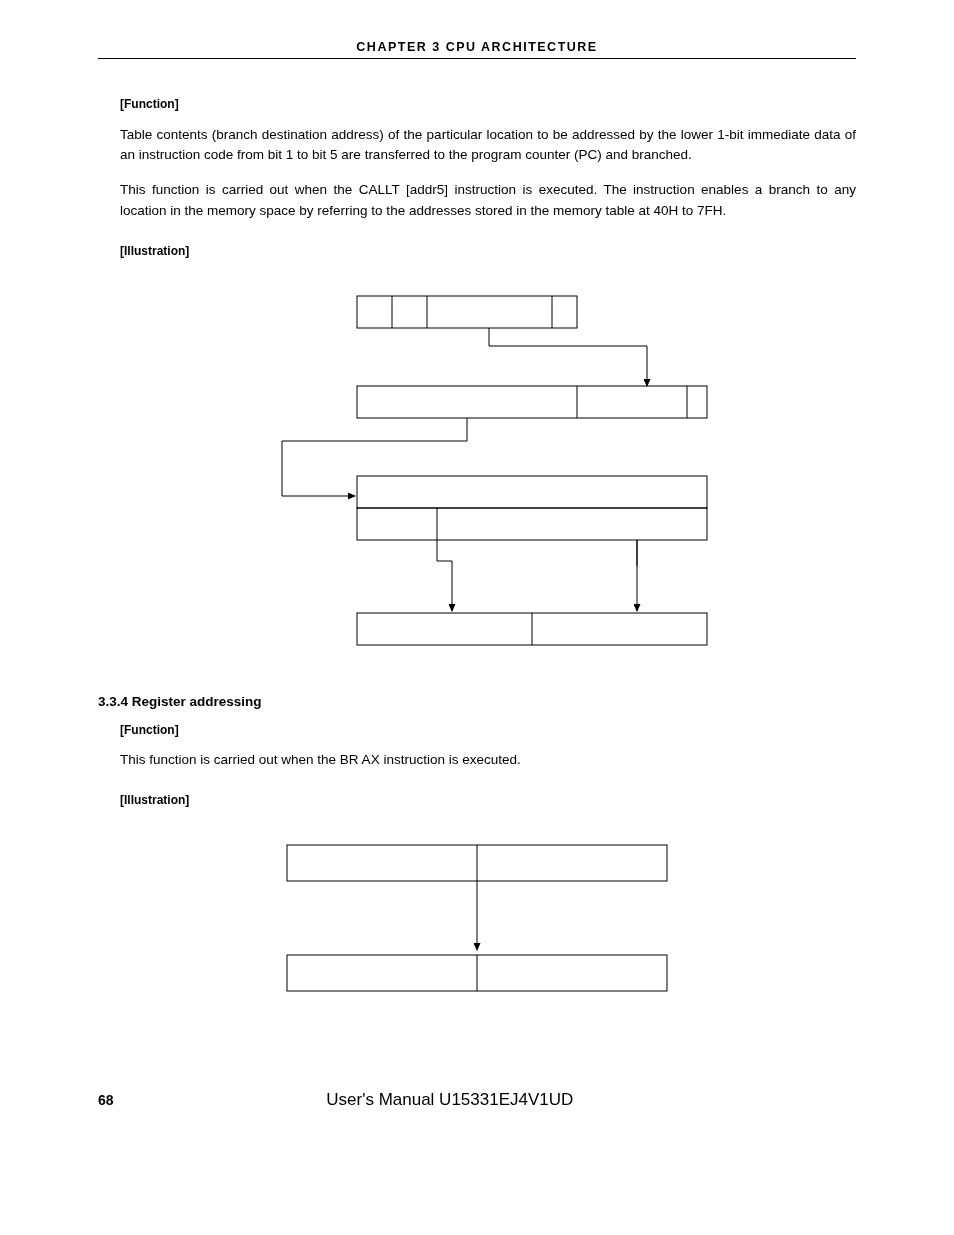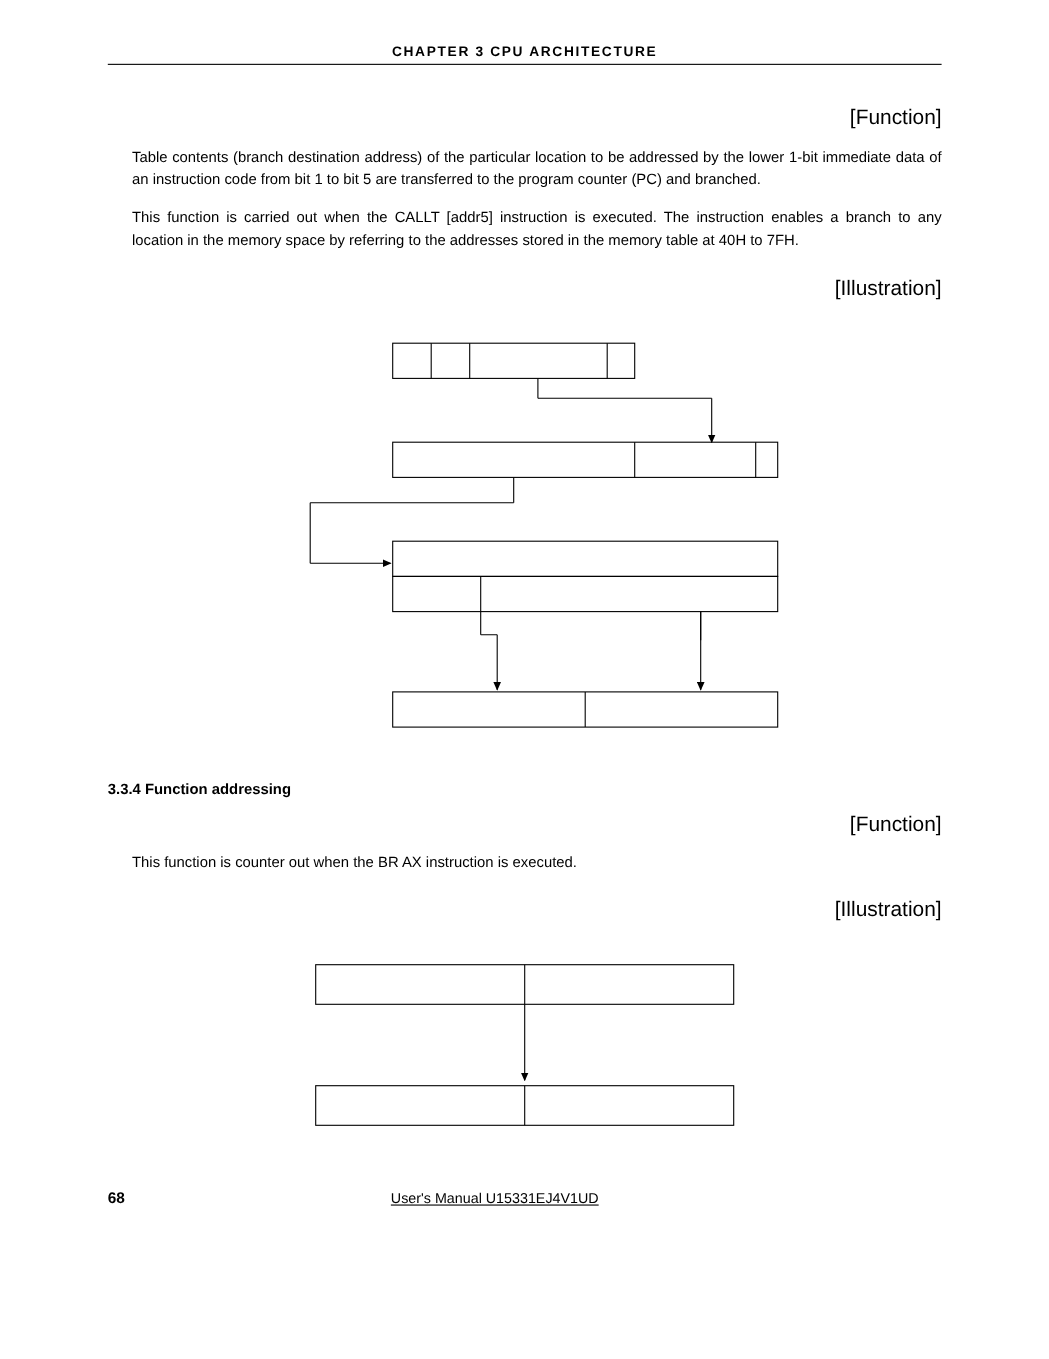--- a/index.html
+++ b/index.html
@@ -24,25 +24,24 @@
     font-size: 12.5px;
     font-weight: bold;
     letter-spacing: 1.5px;
   }
   .section-heading {
     font-size: 13.5px;
     font-weight: bold;
     margin-bottom: 14px;
   }
   .sub-heading {
-    font-size: 19px;
-    font-weight: normal;
+    font-size: 12px;
+    font-weight: bold;
     margin-left: 22px;
     margin-bottom: 8px;
-    text-align: right;
   }
   .body-text {
     font-size: 13.5px;
     margin-left: 22px;
     line-height: 1.55;
     text-align: justify;
     margin-bottom: 0;
   }
   .body-text.last {
     margin-bottom: 22px;
@@ -50,32 +49,31 @@
   .illustration {
     margin: 28px 0;
     display: flex;
     justify-content: center;
   }
   svg { display: block; }
   .footer {
     display: flex;
     justify-content: space-between;
     align-items: baseline;
-    margin-top: 34px;
+    margin-top: 75px;
     font-size: 12px;
   }
   .page-num {
     font-size: 14px;
     font-weight: bold;
   }
   .doc-id {
-    font-size: 13px;
+    font-size: 17px;
     margin: 0 auto;
     transform: translateX(-20px);
-    text-decoration: underline;
   }
 </style>
 </head>
 <body>
 
 <div class="page">
 
   <div class="header-line">CHAPTER  3   CPU  ARCHITECTURE</div>
 
 
@@ -119,24 +117,24 @@
       <line x1="225" y1="275" x2="225" y2="325" stroke="#000" stroke-width="1" marker-end="url(#arrowhead)"></line>
 
       <line x1="480" y1="254" x2="480" y2="280" stroke="#000" stroke-width="1" transform="translate(-70,0)"></line>
       <line x1="410" y1="254" x2="410" y2="325" stroke="#000" stroke-width="1" marker-end="url(#arrowhead)"></line>
 
       <rect x="130" y="327" width="350" height="32" fill="none" stroke="#000" stroke-width="1"></rect>
       <line x1="305" y1="327" x2="305" y2="359" stroke="#000" stroke-width="1"></line>
     </svg>
   </div>
 
-  <div class="section-heading">3.3.4  Function addressing</div>
+  <div class="section-heading">3.3.4  Register addressing</div>
 
   <div class="sub-heading">[Function]</div>
-  <p class="body-text last">This function is counter out when the BR AX instruction is executed.</p>
+  <p class="body-text last">This function is carried out when the BR AX instruction is executed.</p>
 
   <div class="sub-heading">[Illustration]</div>
 
   <div class="illustration">
     <svg width="420" height="180" viewBox="0 0 420 180">
       <defs>
         <marker id="arrowhead2" markerWidth="8" markerHeight="7" refX="7" refY="3.5" orient="auto">
           <polygon points="0 0, 8 3.5, 0 7" fill="#000"></polygon>
         </marker>
       </defs>

